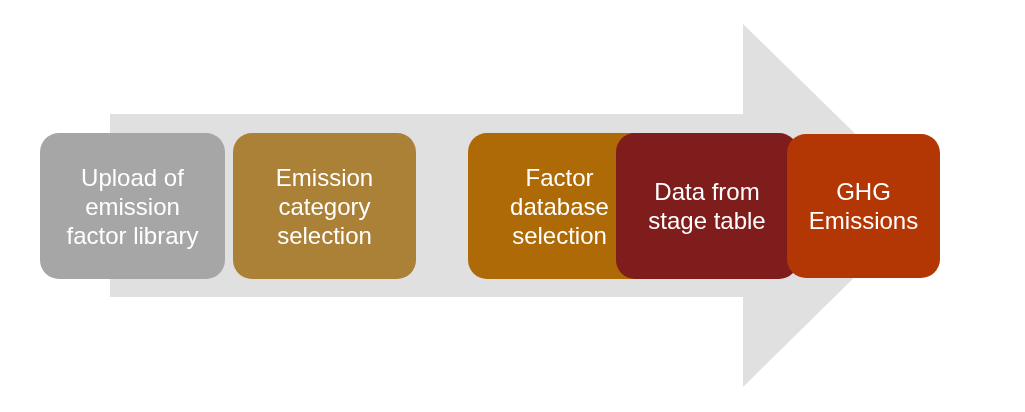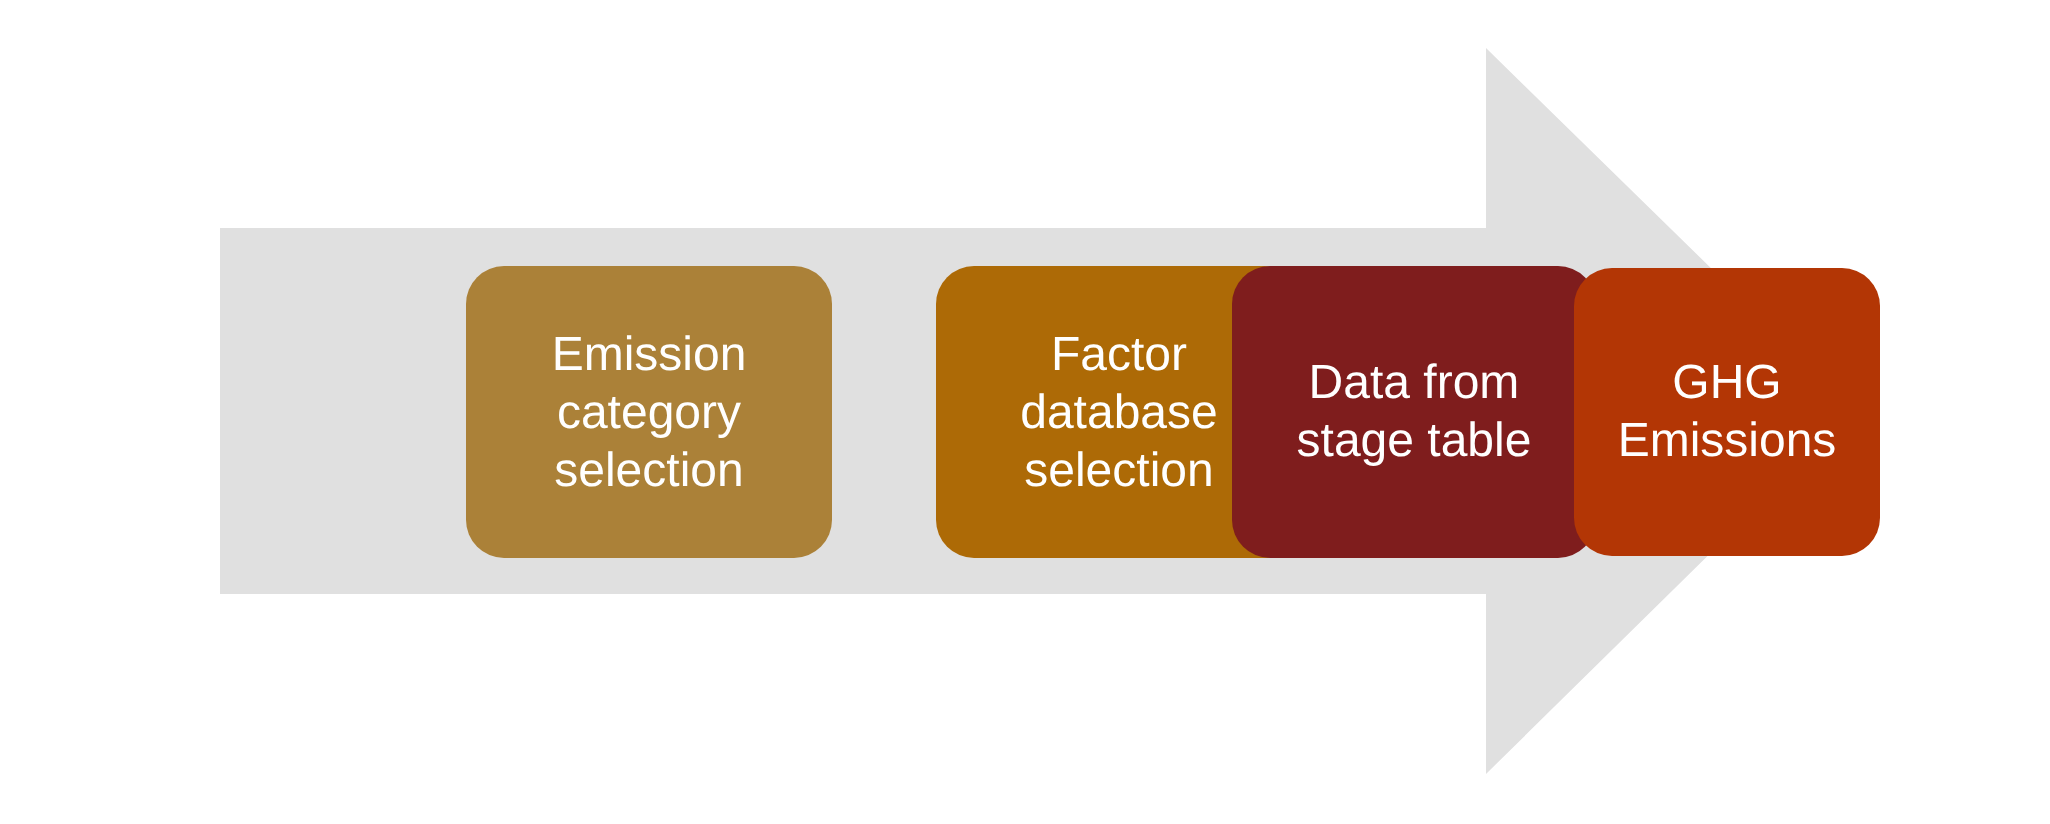--- a/index.html
+++ b/index.html
@@ -45,20 +45,25 @@
 </style>
 </head>
 <body>
 
 <div class="canvas">
 
   <svg class="arrow-svg" viewBox="0 0 1025 412" xmlns="http://www.w3.org/2000/svg">
     <polygon points="110,114 743,114 743,24 928,205 743,387 743,297 110,297" fill="#e0e0e0"></polygon>
   </svg>
 
+  <div class="step s1" style="background-color: rgb(166, 166, 166);">
+    <span class="label">Upload of
+emission
+factor library</span>
+  </div>
 
   <div class="step s2" style="background-color: rgb(171, 129, 56);">
     <span class="label">Emission
 category
 selection</span>
   </div>
 
   <div class="step s3" style="background-color: rgb(173, 106, 6); margin-left: 44px;">
     <span class="label">Factor
 database

